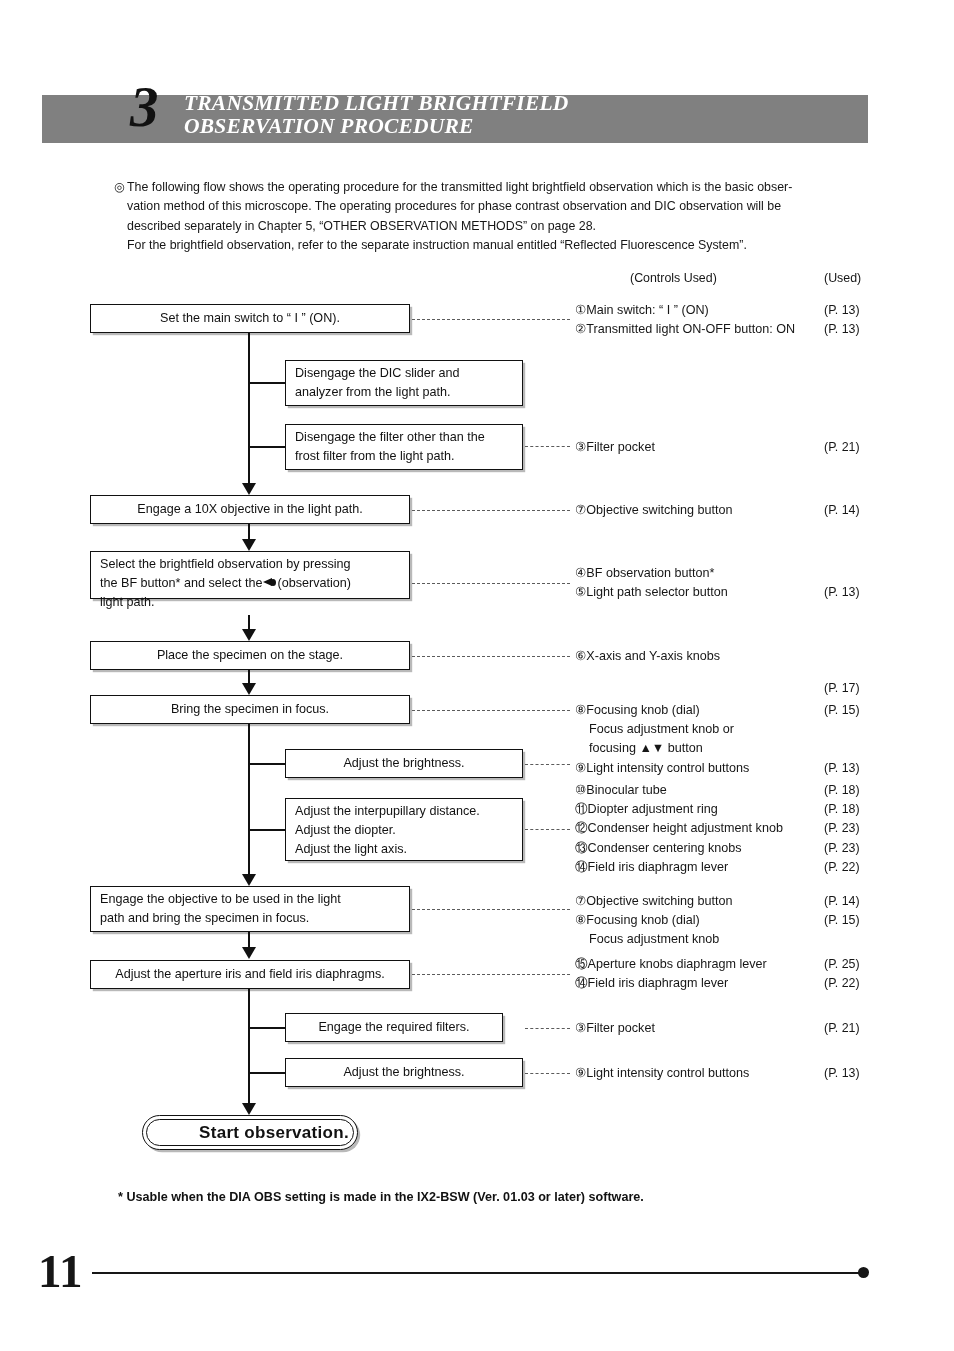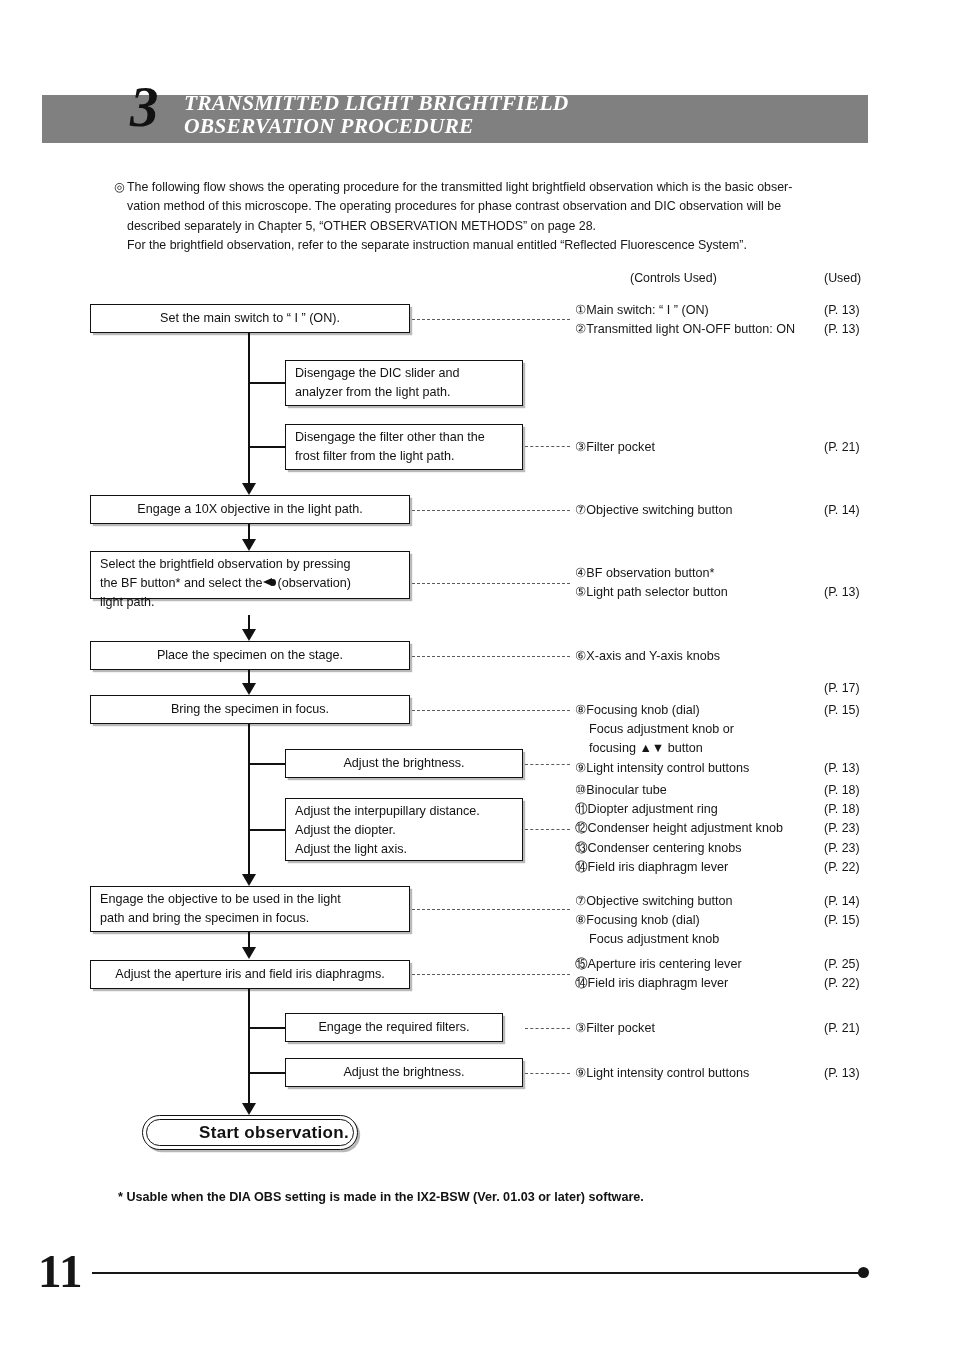--- a/index.html
+++ b/index.html
@@ -452,21 +452,21 @@
   <span style="display:block;">⑦Objective switching button</span>
   <span style="display:block;">⑧Focusing knob (dial)</span>
   <span class="sub">Focus adjustment knob</span>
 </div>
 <div class="pg" style="top:892px;">
   <span style="display:block;">(P. 14)</span>
   <span style="display:block;">(P. 15)</span>
 </div>
 
 <div class="ctrl" style="top:955px;">
-  <span style="display:block;">⑮Aperture iris centering lever</span>
+  <span style="display:block;">⑮Aperture knobs diaphragm lever</span>
   <span style="display:block;">⑭Field iris diaphragm lever</span>
 </div>
 <div class="pg" style="top:955px;">
   <span style="display:block;">(P. 25)</span>
   <span style="display:block;">(P. 22)</span>
 </div>
 
 <div class="ctrl" style="top:1019px;">
   <span style="display:block;">③Filter pocket</span>
 </div>

